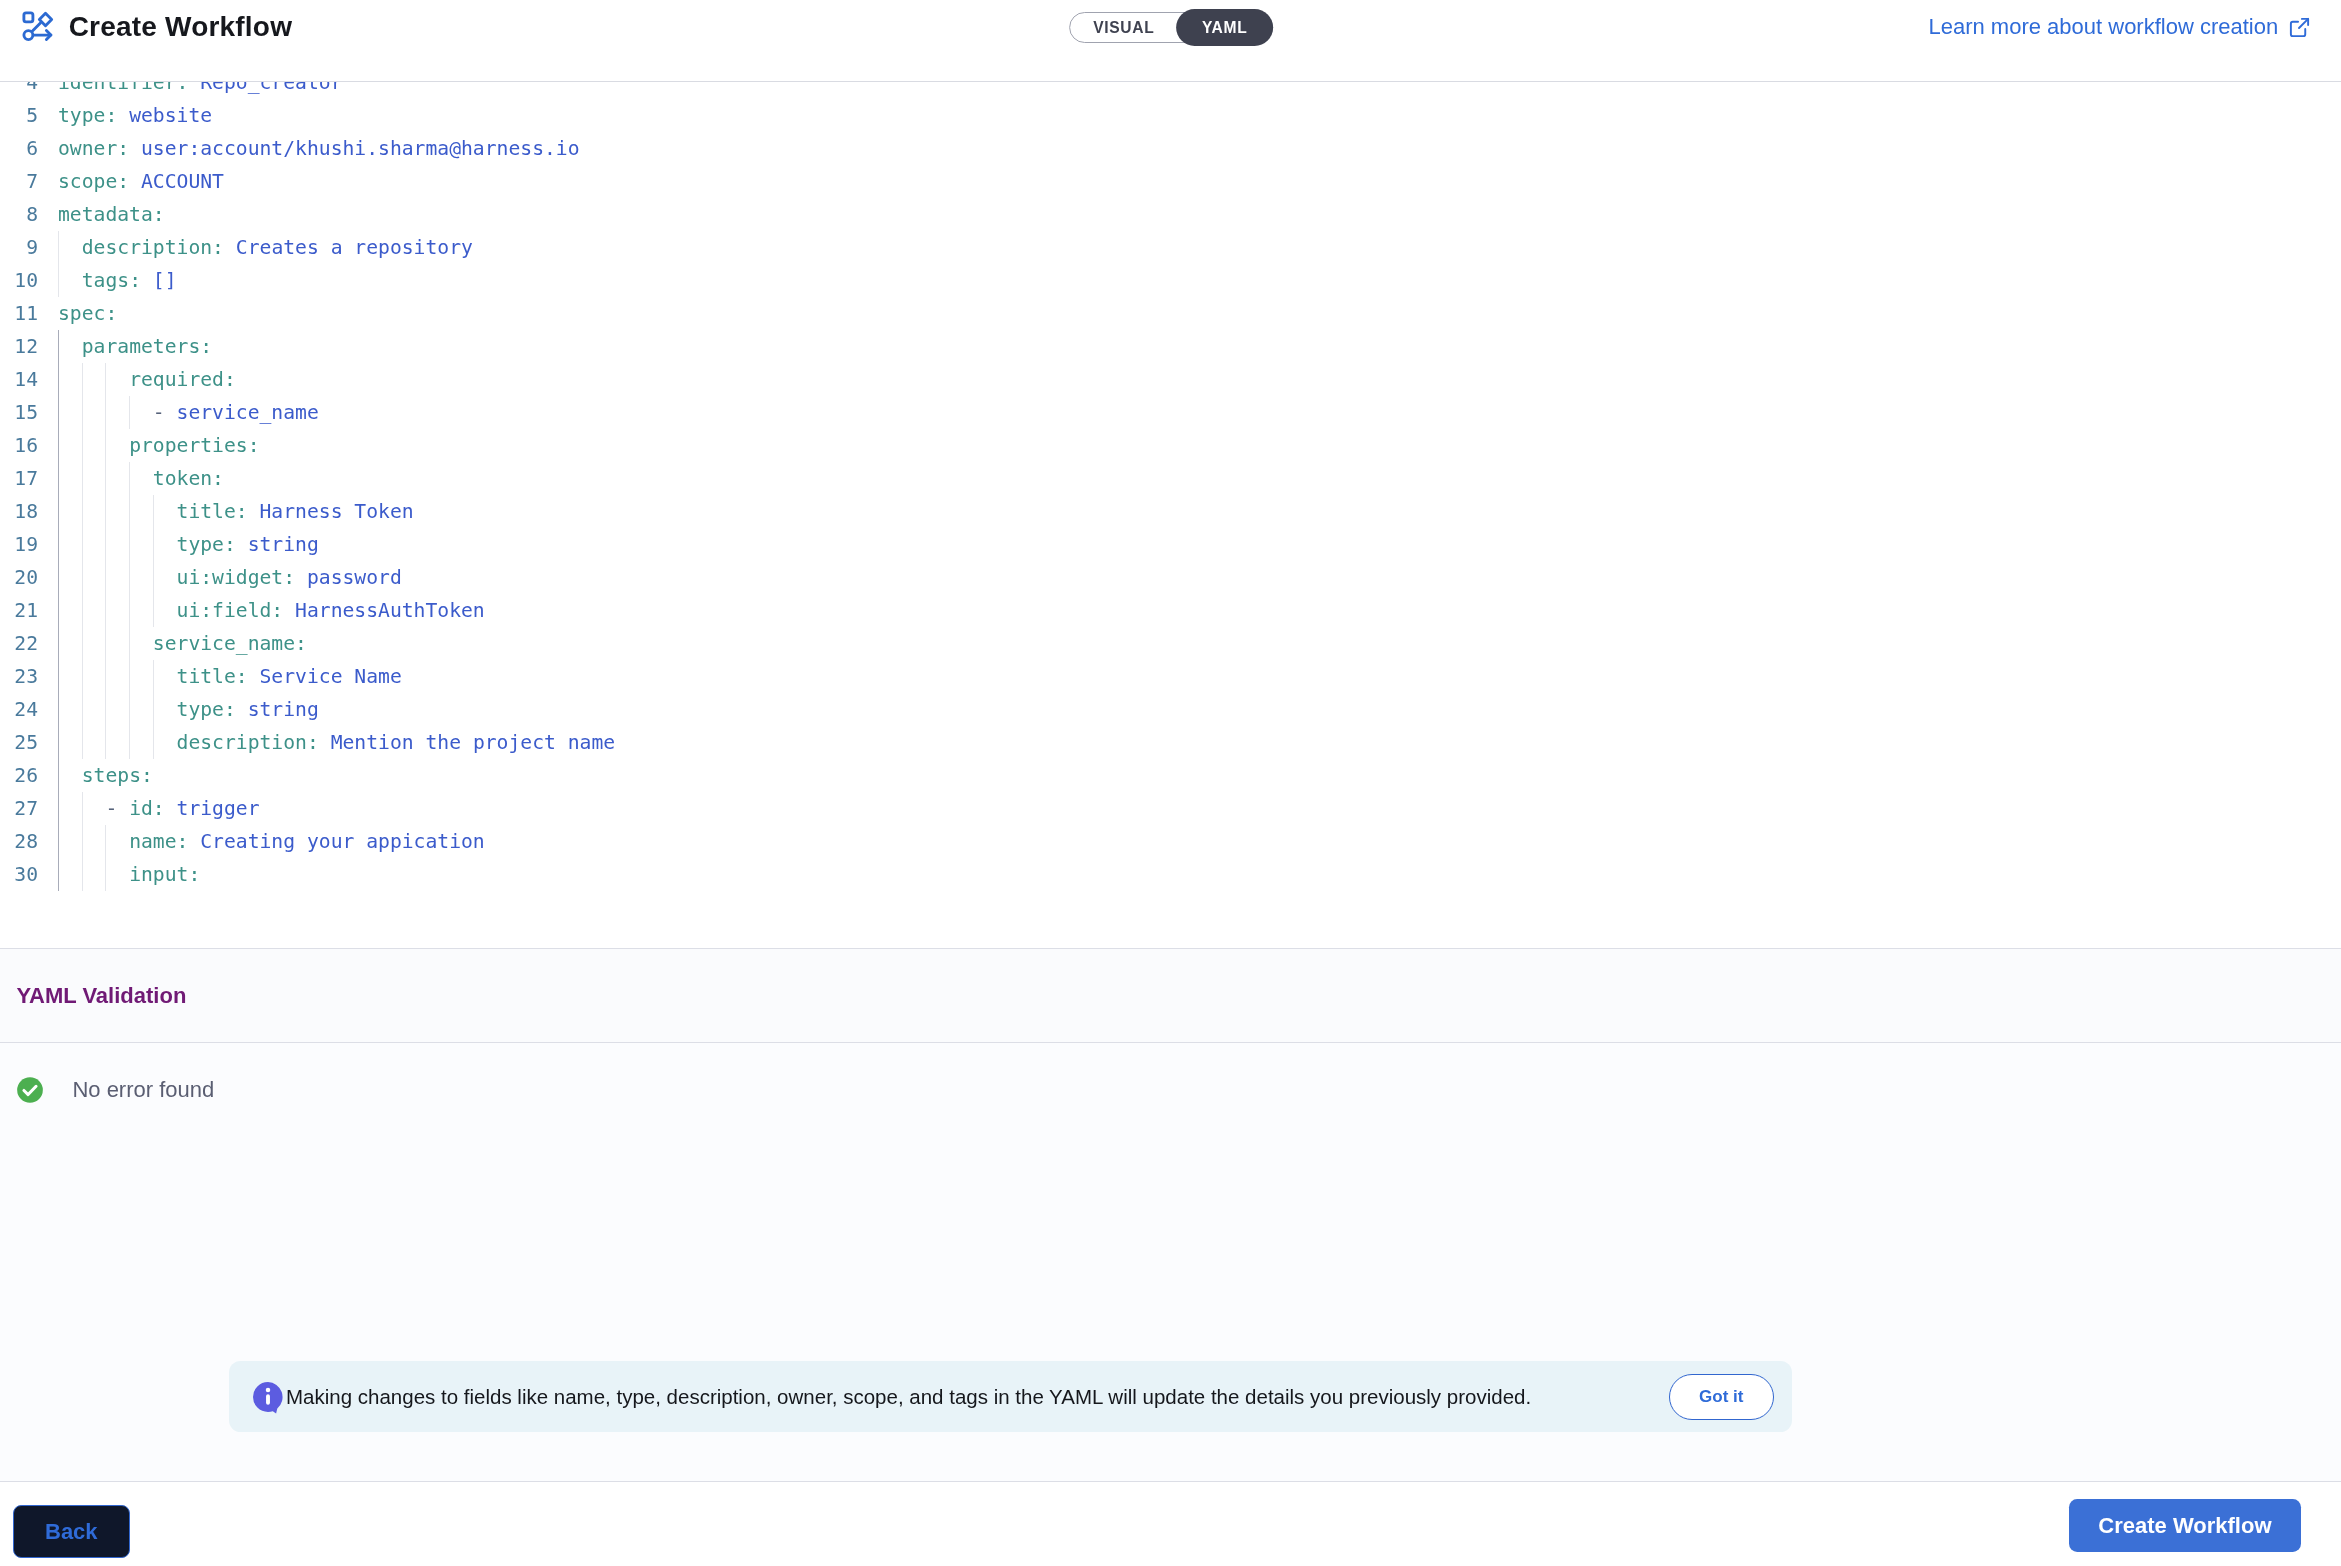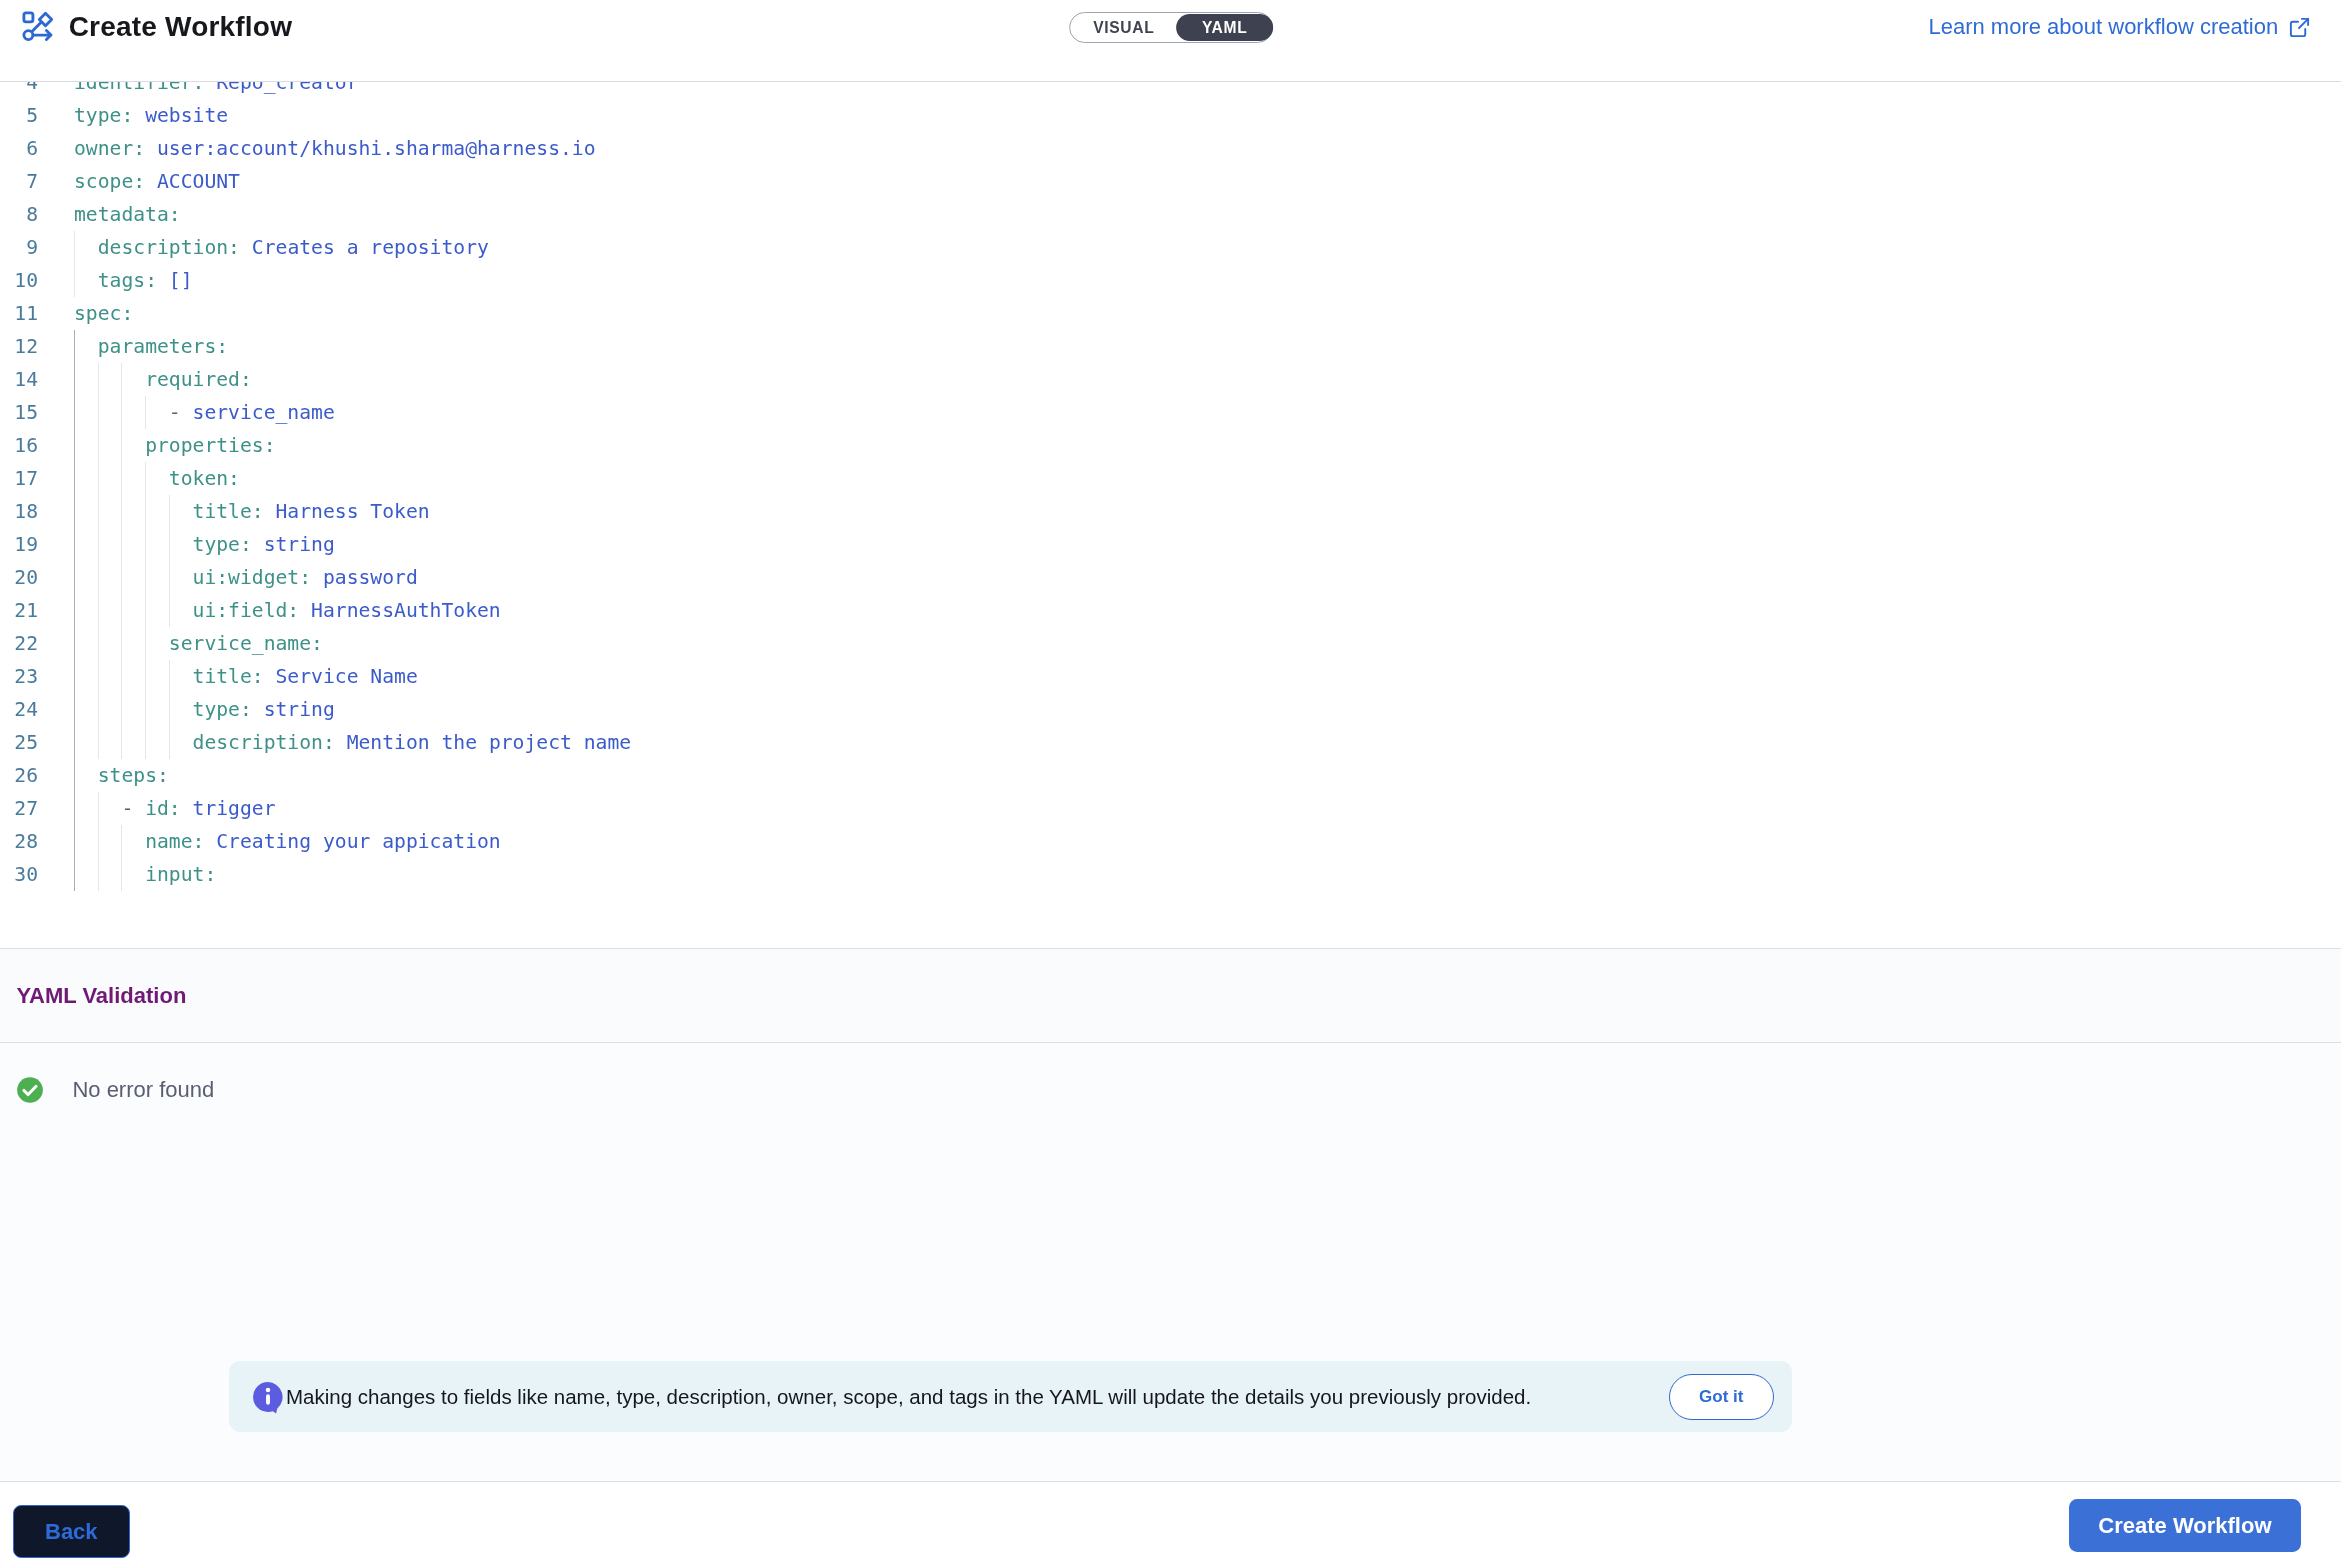--- a/index.html
+++ b/index.html
@@ -28,33 +28,33 @@
     display:flex;align-items:flex-start;padding:8.2px 31px 0 19.7px}
   .header .left{display:flex;align-items:center;height:38px;gap:13px}
   .page-title{font-size:28px;font-weight:700;color:#16181d;letter-spacing:0.2px}
   .wf-icon{width:36px;height:36px;flex:0 0 auto}
   .toggle{position:absolute;left:50%;top:12.3px;transform:translateX(-50%);
     display:flex;align-items:center;height:31px;background:#fff;
     border:1.6px solid #a0a3af;border-radius:819px}
   .toggle .seg{height:100%;display:flex;align-items:center;padding:0 23px;
     font-size:15.6px;font-weight:700;letter-spacing:0.7px;color:#3f4250;cursor:pointer}
   .toggle .seg.on{background:var(--dark);color:#fff;border-radius:819px;
-    margin:-1.6px;height:27px;padding:0 26px}
+    margin:-1.6px;height:37px;padding:0 26px}
   .learn{margin-left:auto;display:flex;align-items:center;height:38px;gap:9.8px;
     color:var(--accent);font-size:22px;cursor:pointer}
   .learn svg{width:23px;height:23px}
 
   
   .editor{height:867px;overflow:hidden;position:relative;background:#fff;
     border-bottom:0.8px solid var(--border)}
   .code-block{margin-top:-16.4px;font-family:"DejaVu Sans Mono",monospace;font-size:19.7px}
   .cl{display:flex;height:33px;line-height:33px}
   .ln{width:38px;flex:0 0 38px;text-align:right;color:var(--lnum);
     font-size:19.7px;user-select:none}
-  .ct{position:relative;margin-left:36px;white-space:pre}
+  .ct{position:relative;margin-left:20px;white-space:pre}
   .ct .k{color:var(--key)}
   .ct .v{color:var(--val)}
   .ct .d{color:var(--dash)}
   .guide{position:absolute;top:0;bottom:0;width:0.8px;background:var(--guide)}
   .guide.g-active{background:var(--guide-active)}
 
   
   .vhead{height:94px;background:var(--panel);border-bottom:0.8px solid var(--border);
     display:flex;align-items:center;padding-left:16.4px}
   .vhead h2{font-size:22px;font-weight:700;color:#701a75}

